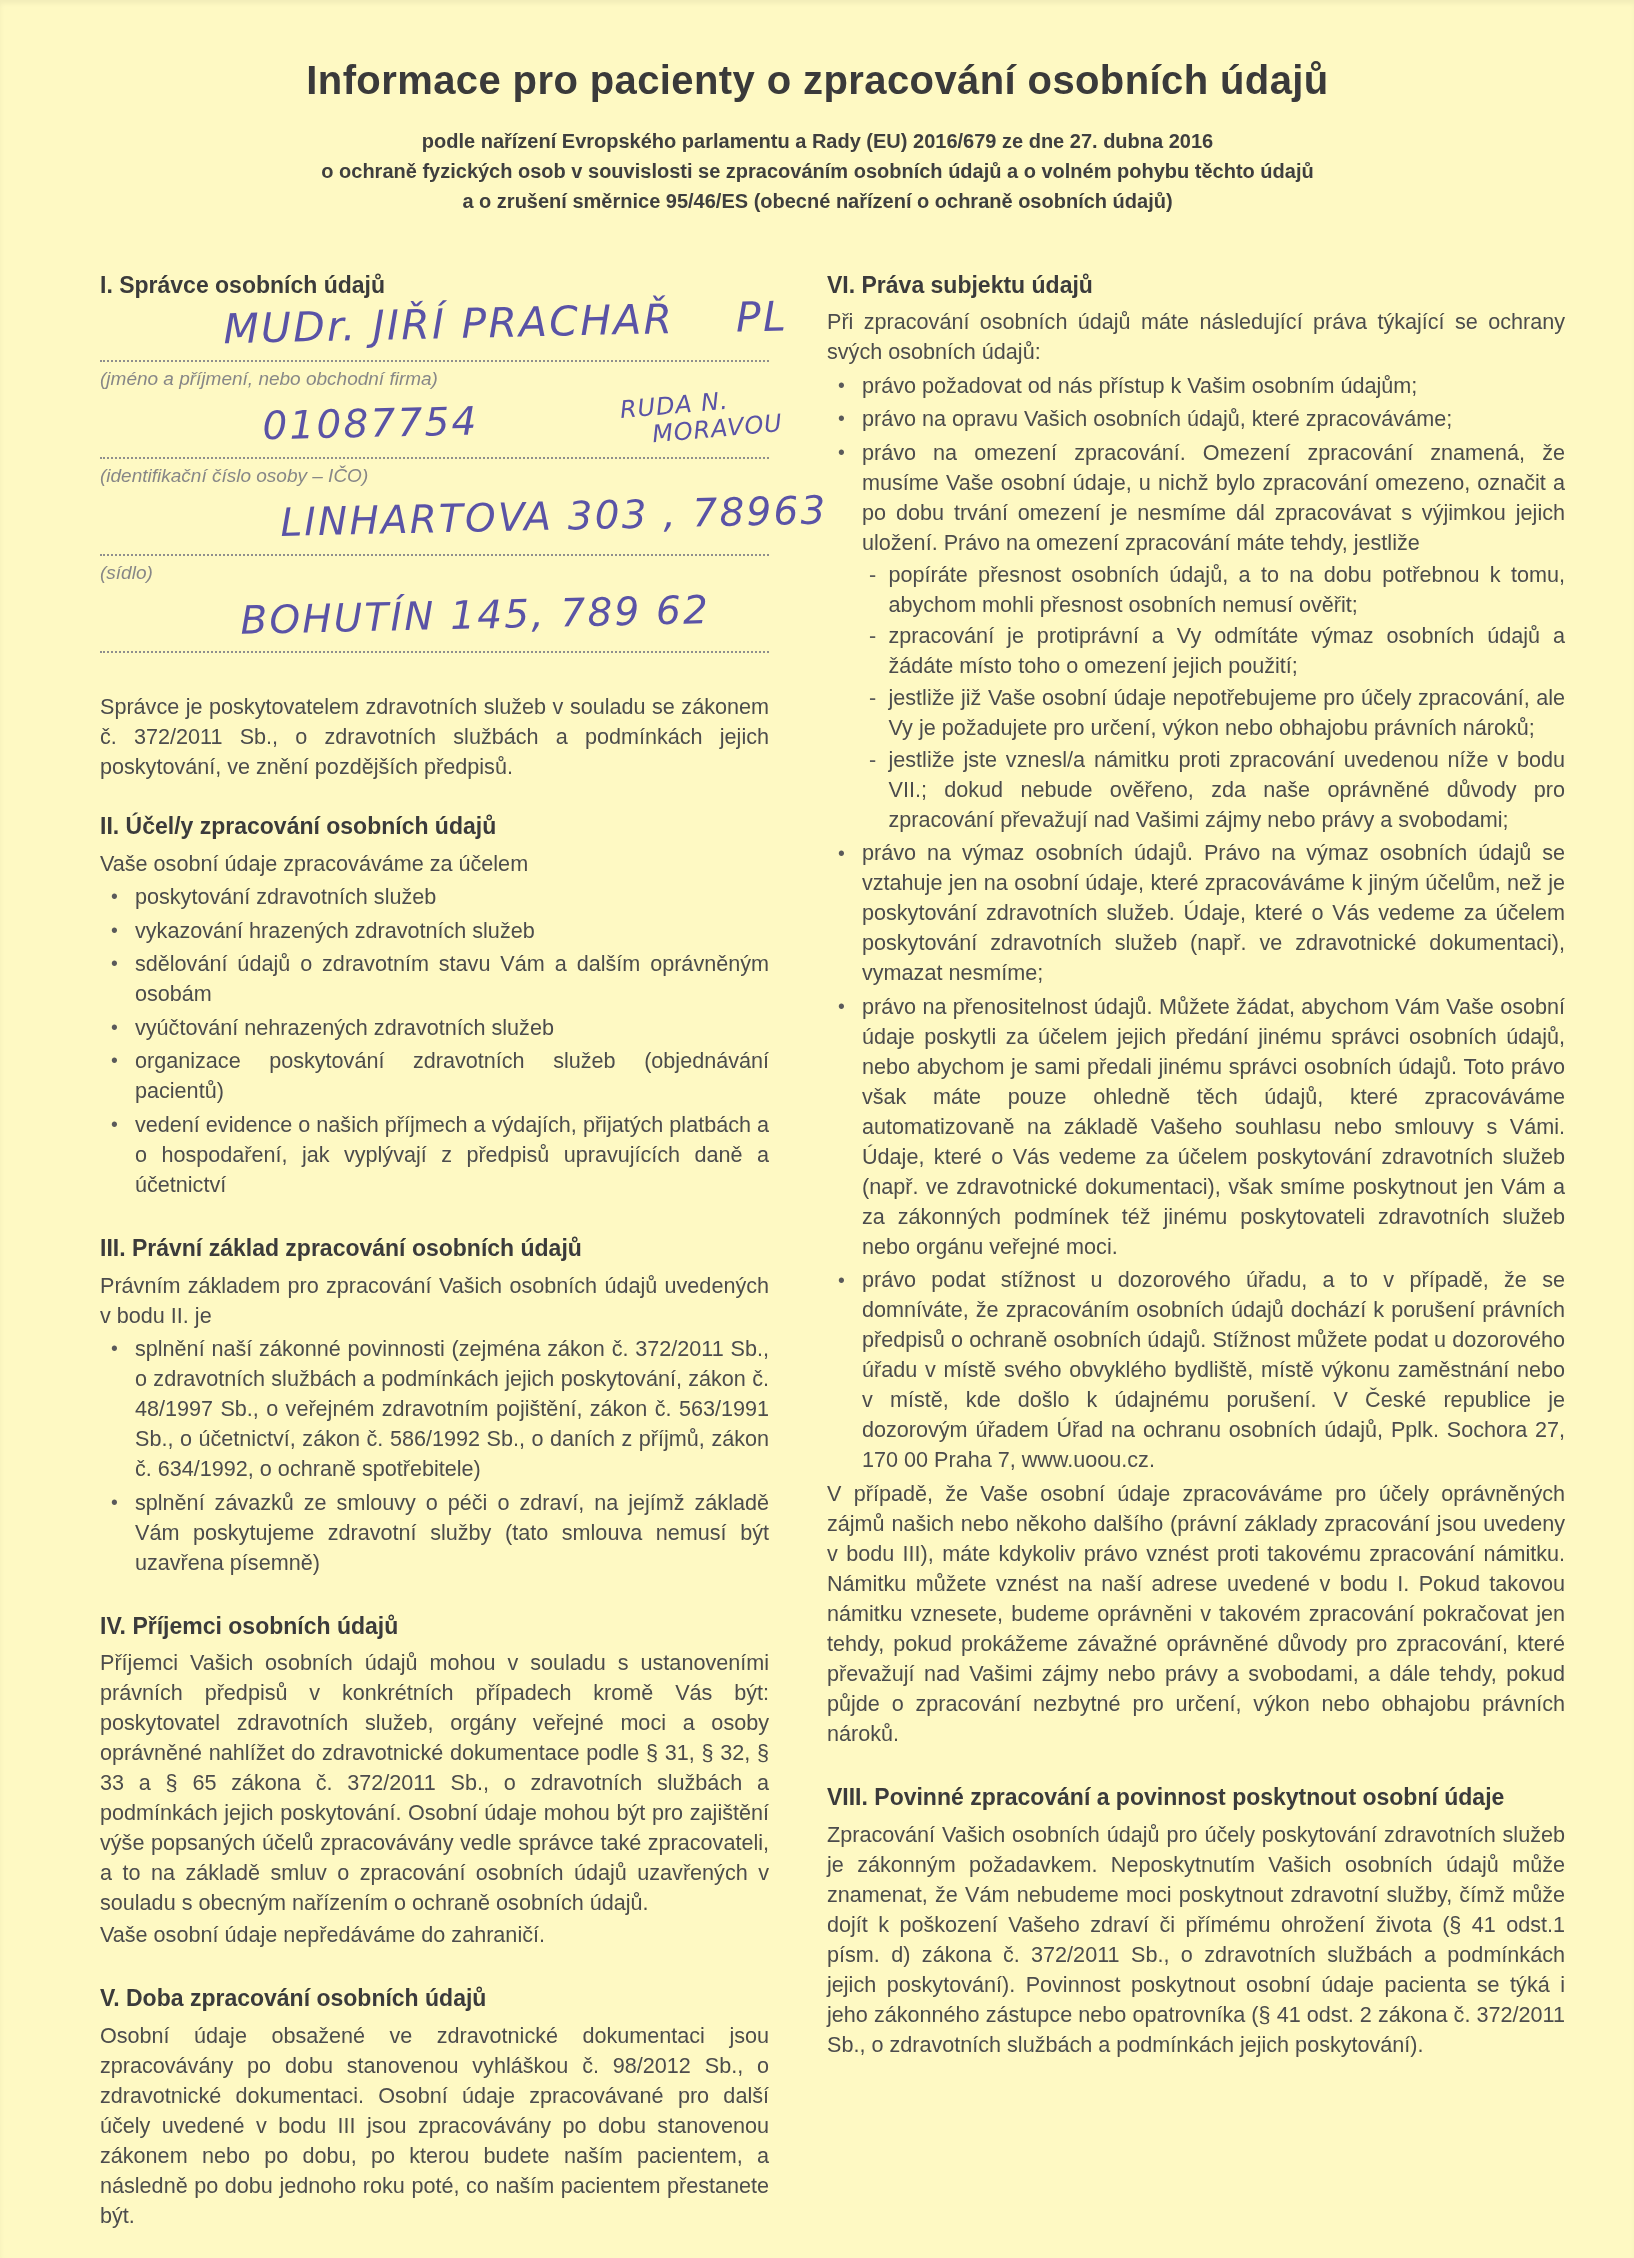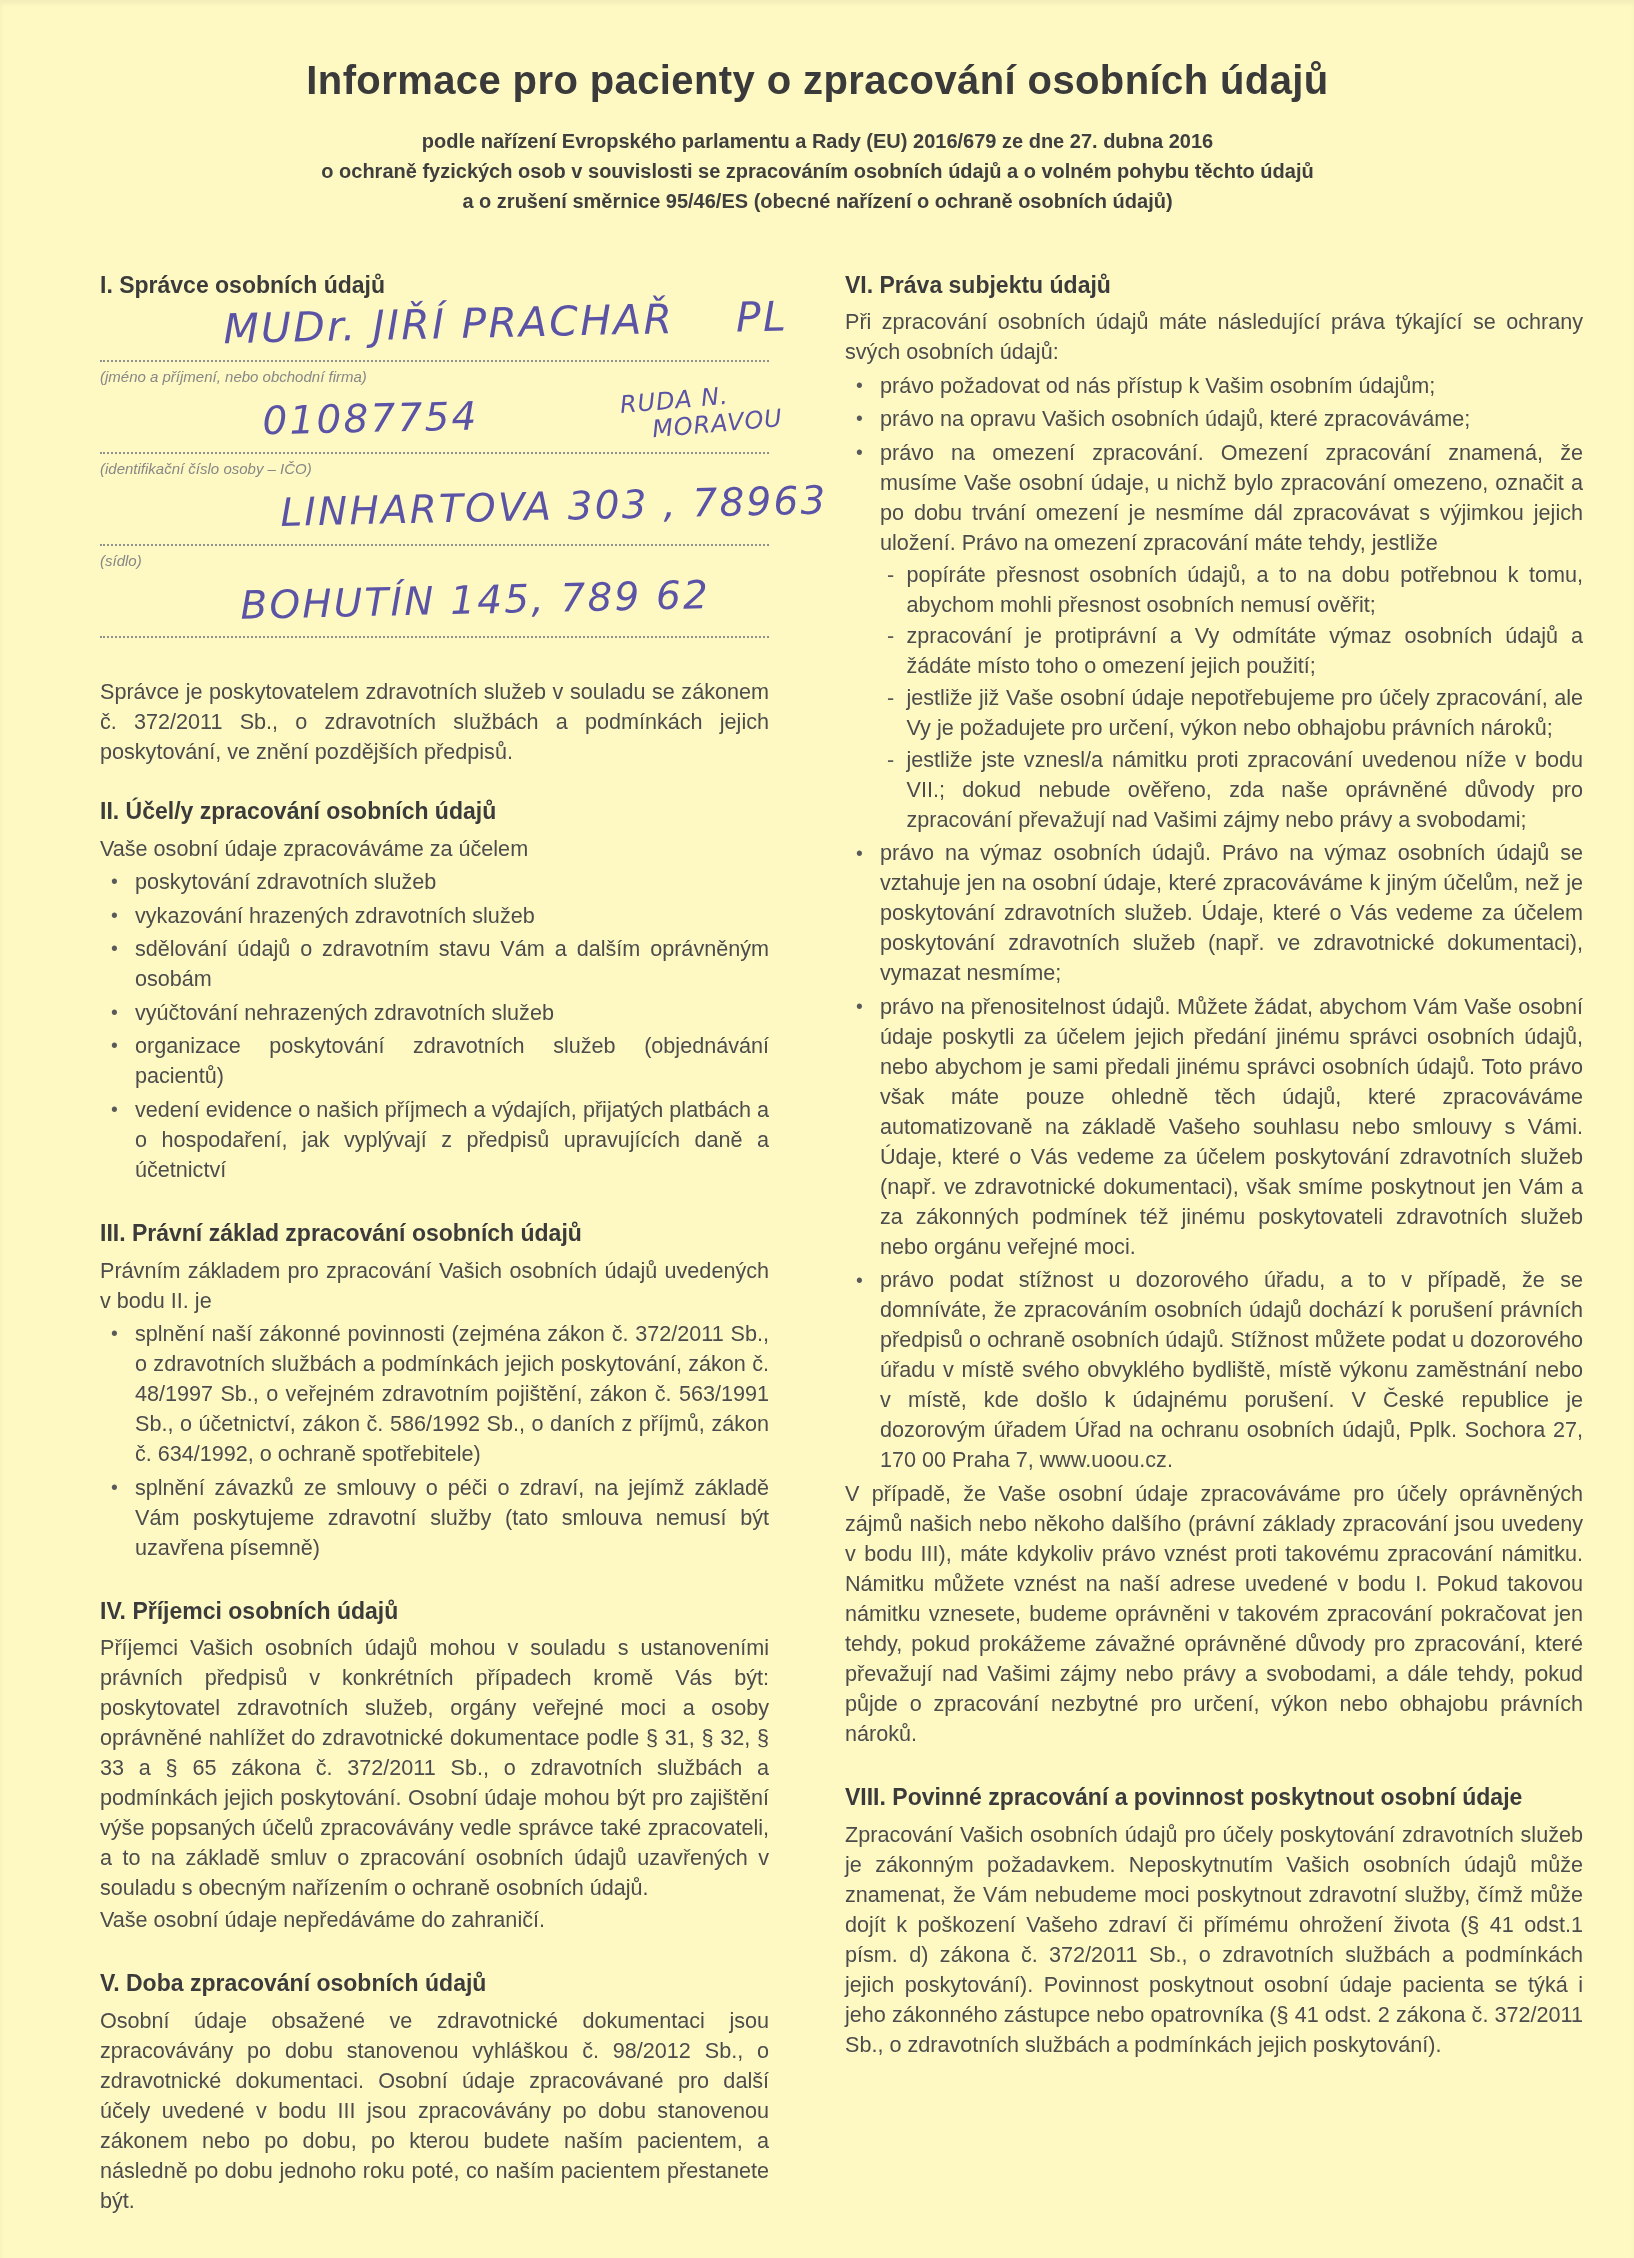--- a/index.html
+++ b/index.html
@@ -24,21 +24,21 @@
   }
   .doc-sub{
     margin:0;text-align:center;
     font-size:20px;font-weight:700;line-height:30px;
     color:#3f3f3f;
   }
   .columns{
     display:flex;
     margin-top:51px;
     padding:0 79px 0 100px;
-    gap:76px;
+    gap:58px;
   }
   .col-left{width:669px;flex:none;}
   .col-right{width:738px;flex:none;}
   .sec-h{
     font-size:23px;font-weight:700;color:#3b3b3b;
     margin:34px 0 8.8px 0;line-height:28px;
   }
   .col-left .sec-h.first, .col-right .sec-h.first{margin-top:3.5px;}
   p.body, .intro{
     margin:0;
@@ -88,21 +88,21 @@
   .hand .suffix{margin-left:62px;}
   .row-name .hand{padding-left:124px;font-size:41px;}
   .row-ico  .hand{padding-left:163px;}
   .row-sidlo .hand{padding-left:181px;}
   .row-addr2 .hand{padding-left:141px;}
   .dotline{
     border-bottom:2.6px dotted #8f8f8d;
     margin-top:1.8px;height:0;
   }
   .caption{
-    font-size:15px;font-style:italic;color:#878787;
+    font-size:19px;font-style:italic;color:#878787;
     margin:6.2px 0 14px 0;
   }
   .ico-note{
     position:absolute;right:-12.4px;top:-14px;
     font-family:"DejaVu Sans", sans-serif;
     font-style:italic;color:#5a53a6;
     font-size:24px;line-height:26.5px;letter-spacing:0.9px;
     transform:rotate(-5deg);
     text-align:left;
   }

